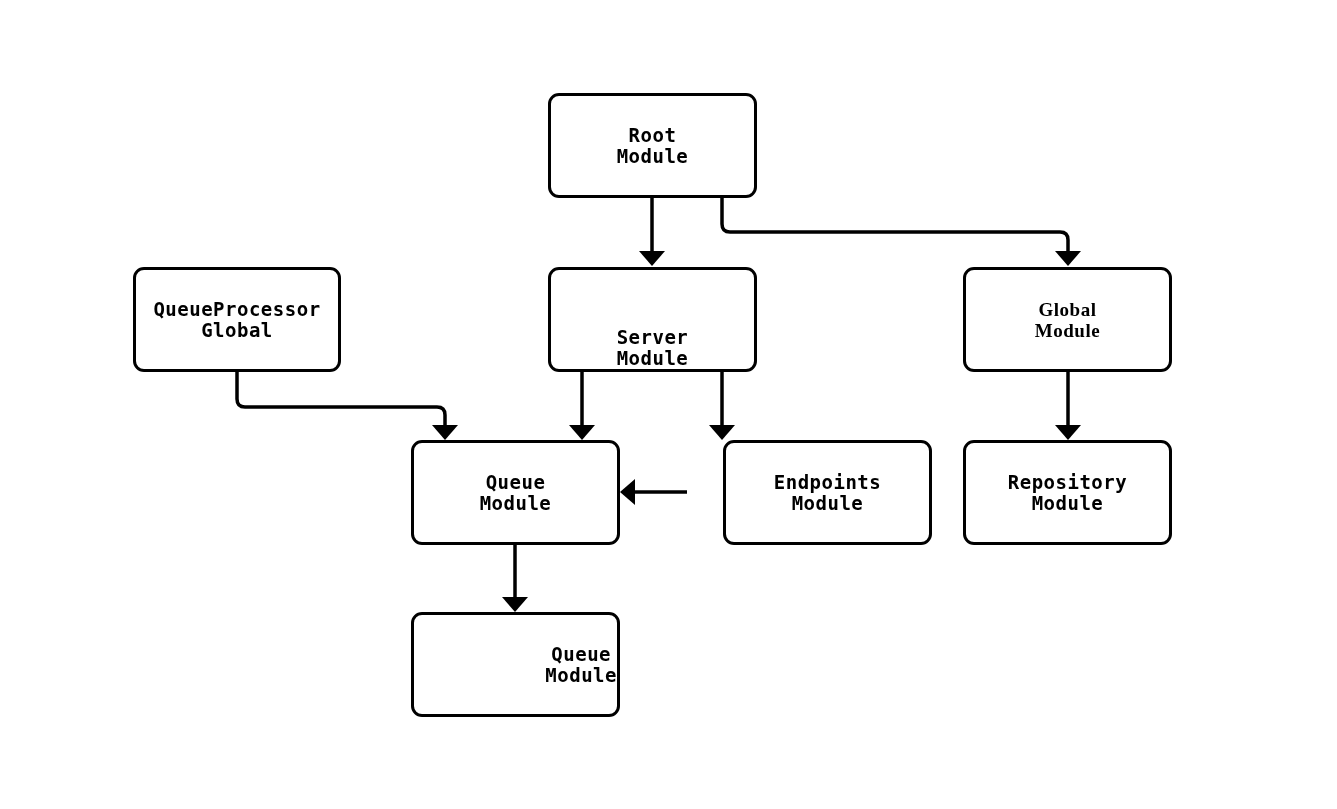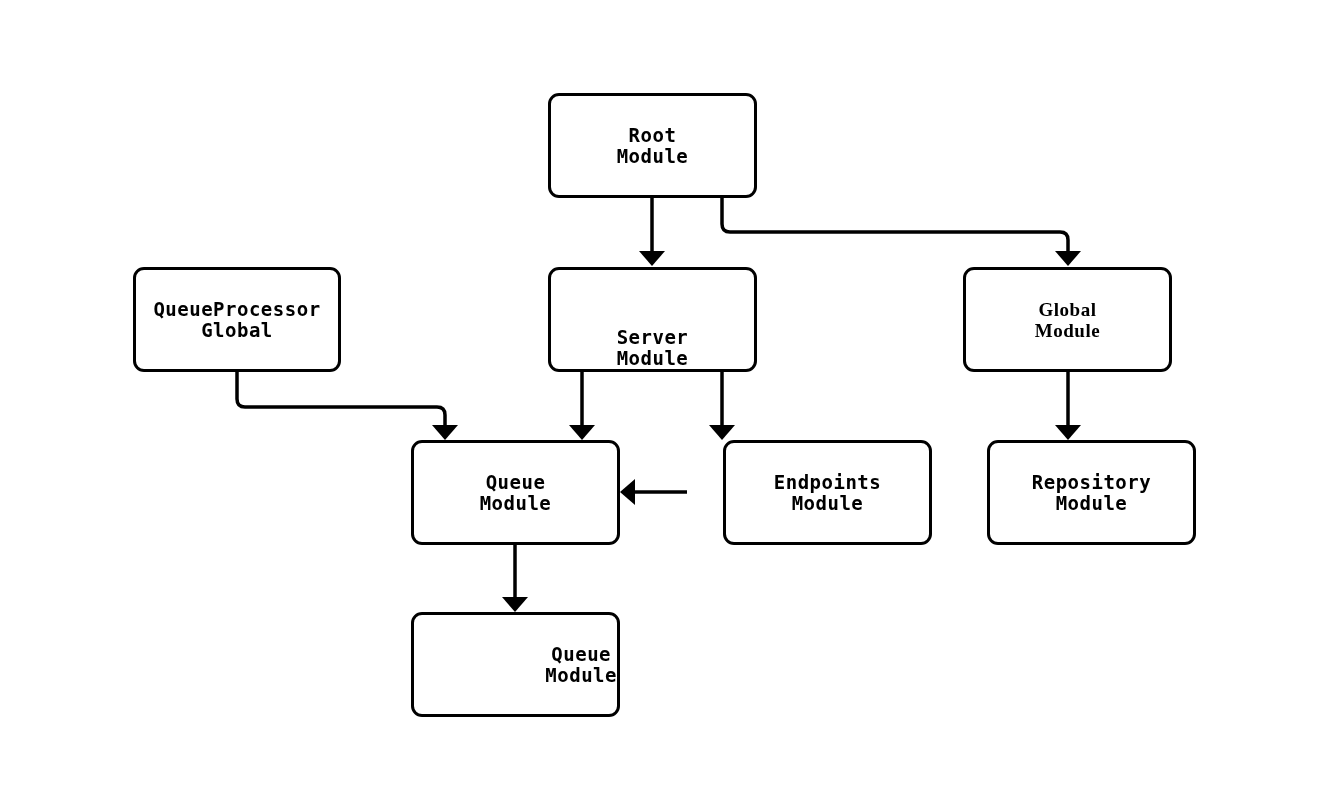--- a/index.html
+++ b/index.html
@@ -108,21 +108,21 @@
   <div class="node" style="left:411px; top:440px;">
     <div class="label">Queue
 Module</div>
   </div>
 
   <div class="node" style="left:723px; top:440px;">
     <div class="label">Endpoints
 Module</div>
   </div>
 
-  <div class="node" style="left:963px; top:440px;margin-left:24px;">
+  <div class="node" style="left:963px; top:440px;">
     <div class="label">Repository
 Module</div>
   </div>
 
   <div class="node" style="left:411px; top:612px;justify-content:flex-end;">
     <div class="label">Queue
 Module</div>
   </div>
 
 </div>

